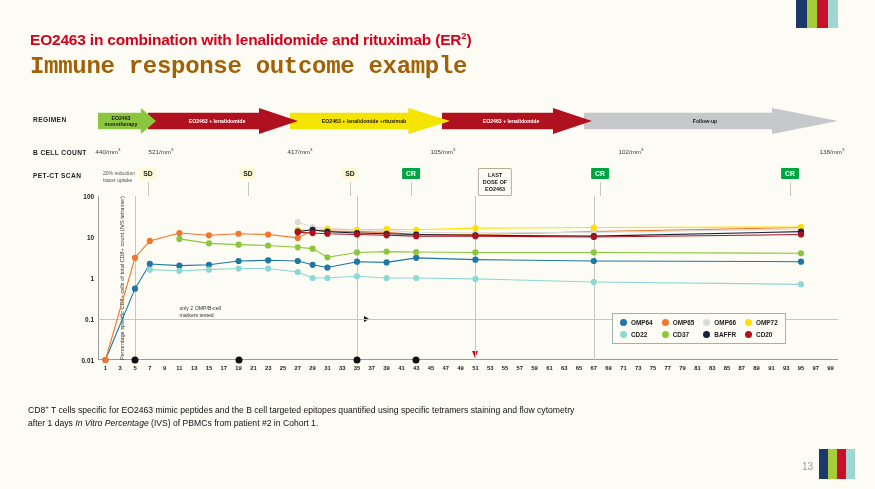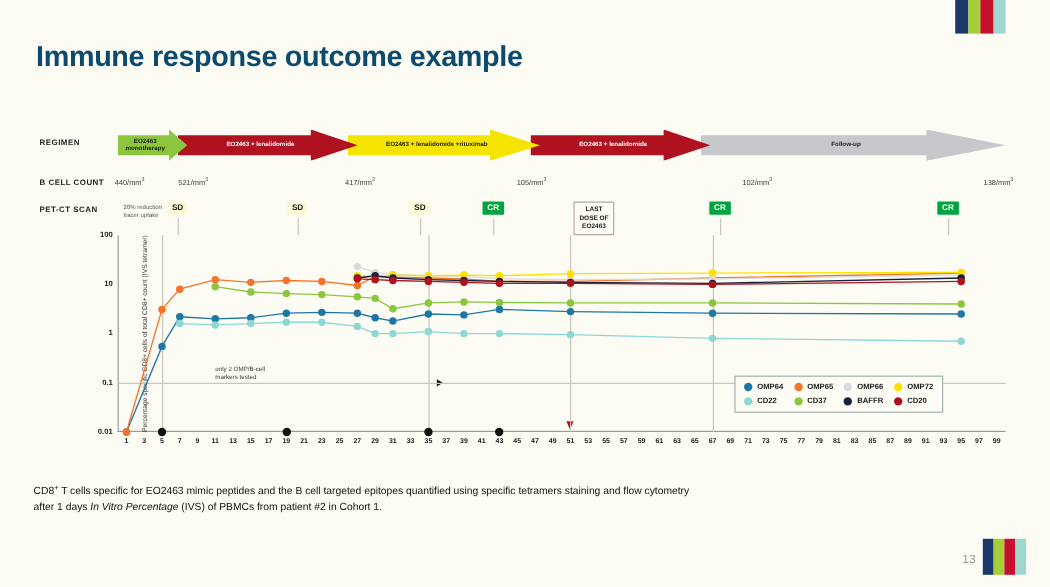--- a/index.html
+++ b/index.html
@@ -8,21 +8,21 @@
     background:#fdfcf4;
     font-family:"Liberation Sans", sans-serif;
     overflow:hidden;position:relative;
   }
   .corner-bars{position:absolute;display:flex;}
   .corner-bars span{display:block;height:100%;}
   #logo-top{top:0;right:37px;width:42px;height:28px;}
   .titles{position:absolute;left:30px;top:30px;}
   #title-sub{color:#d6001c;font-size:15.5px;font-weight:bold;letter-spacing:-.2px;margin:0;}
   #title-sub sup{font-size:9.5px;}
-  #title-main{color:#0c4a6e;font-size:24px;font-weight:bold;margin:4px 0 0 0;letter-spacing:-.3px;}
+  #title-main{color:#a16207;font-size:24px;font-weight:bold;margin:4px 0 0 0;letter-spacing:-.3px;font-family:Liberation Mono, monospace;}
 
   .rowlabel{position:absolute;font-size:6.6px;font-weight:bold;color:#222;letter-spacing:.4px;}
   #label-regimen{left:33px;top:116px;}
   #label-bcell{left:33px;top:149px;}
   #label-petct{left:33px;top:172px;}
 
   
   #regimen-track{position:absolute;left:98px;top:108px;width:740px;height:26px;}
   .arrow{position:absolute;top:0;height:26px;display:flex;align-items:center;justify-content:center;
          color:#fff;font-size:5.2px;font-weight:bold;text-align:center;line-height:1.25;
@@ -69,20 +69,23 @@
 <body>
 
 <div class="corner-bars" id="logo-top">
     <span style="background: rgb(27, 58, 107); flex: 1 1 0%;"></span>
     <span style="background: rgb(166, 206, 57); flex: 1 1 0%;"></span>
     <span style="background: rgb(200, 16, 46); flex: 1 1 0%;"></span>
     <span style="background: rgb(159, 214, 210); flex: 1 1 0%;"></span>
   </div>
 
 <div class="titles">
+  <p id="title-sub">
+    <span>EO2463 in combination with lenalidomide and rituximab (ER</span><sup>2</sup><span>)</span>
+  </p>
   <p id="title-main">Immune response outcome example</p>
 </div>
 
 <div class="rowlabel" id="label-regimen">REGIMEN</div>
 <div class="rowlabel" id="label-bcell">B CELL COUNT</div>
 <div class="rowlabel" id="label-petct">PET-CT SCAN</div>
 
 <div id="regimen-track">
     <div class="arrow dark" style="left: 0px; width: 58px; background: rgb(140, 198, 62); z-index: 10;">
       <span style="padding: 0px 14px 0px 2px;">EO2463 monotherapy</span>

